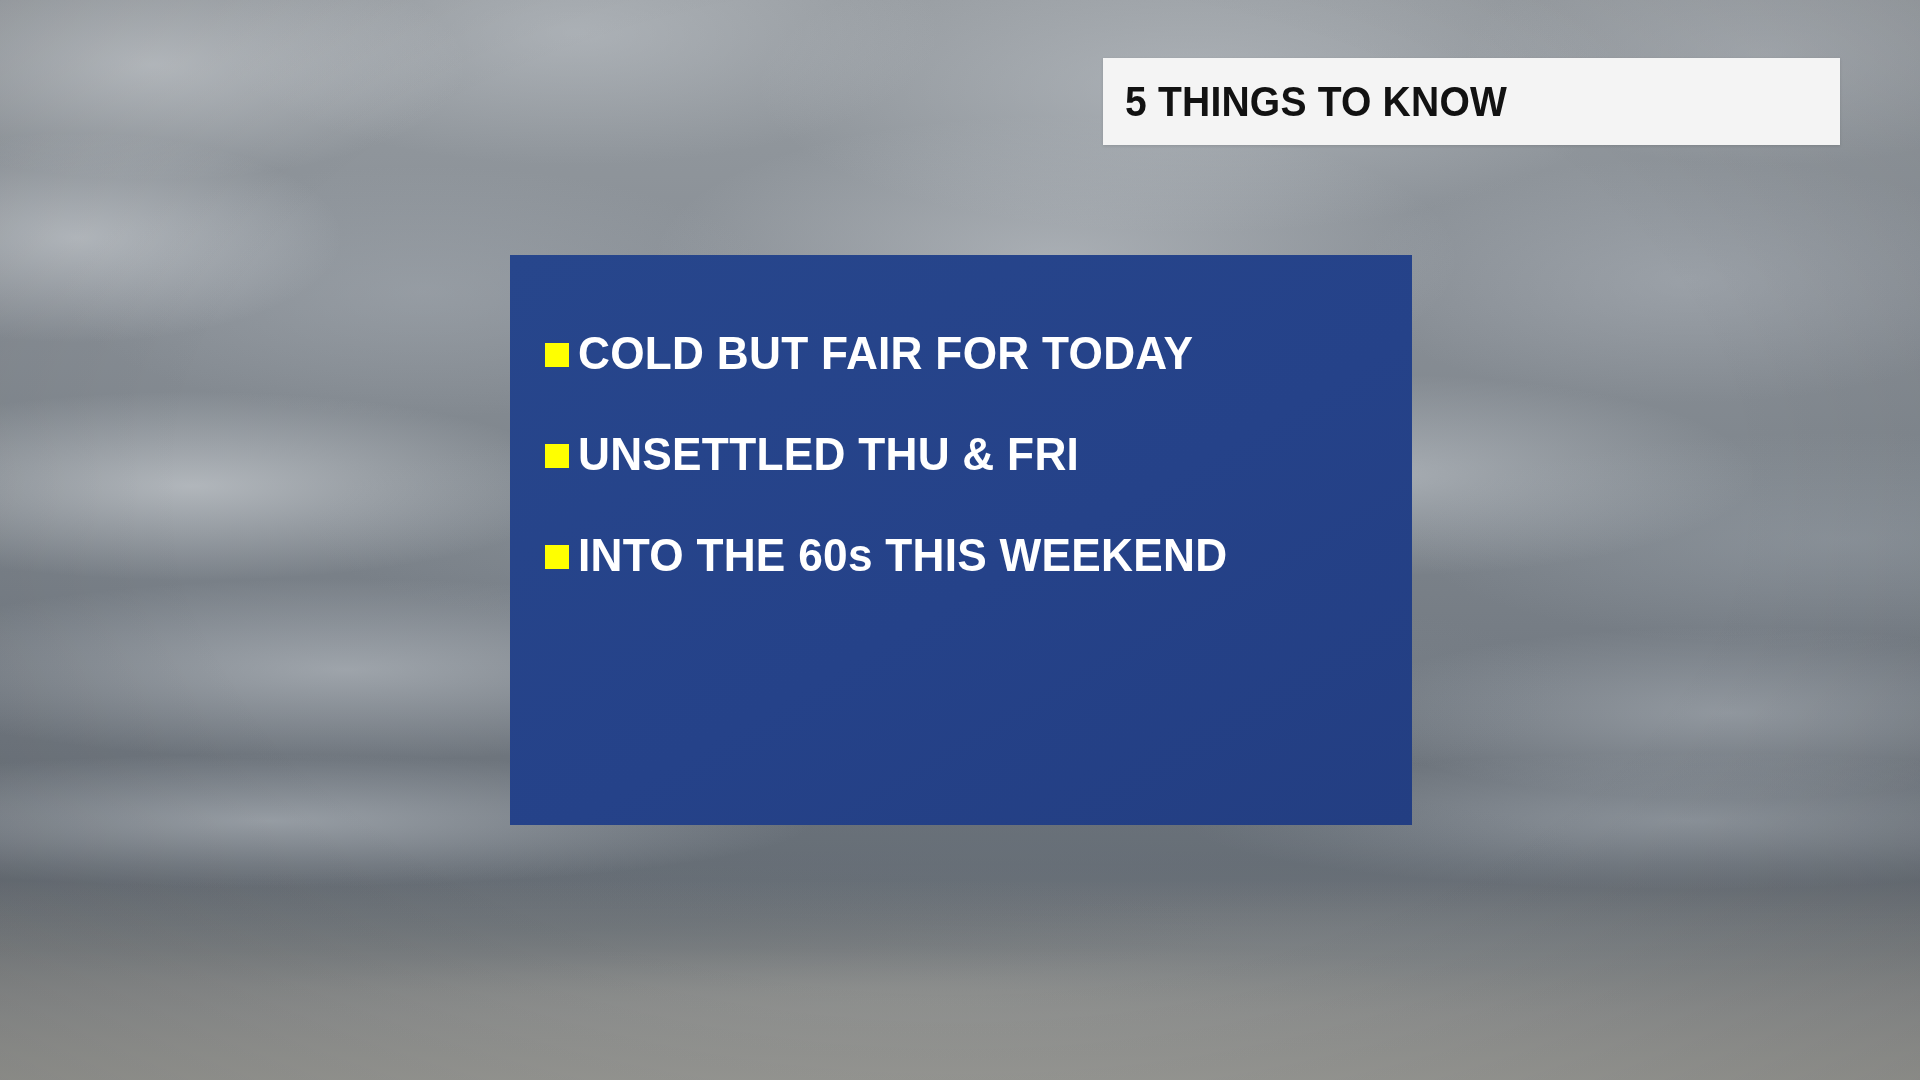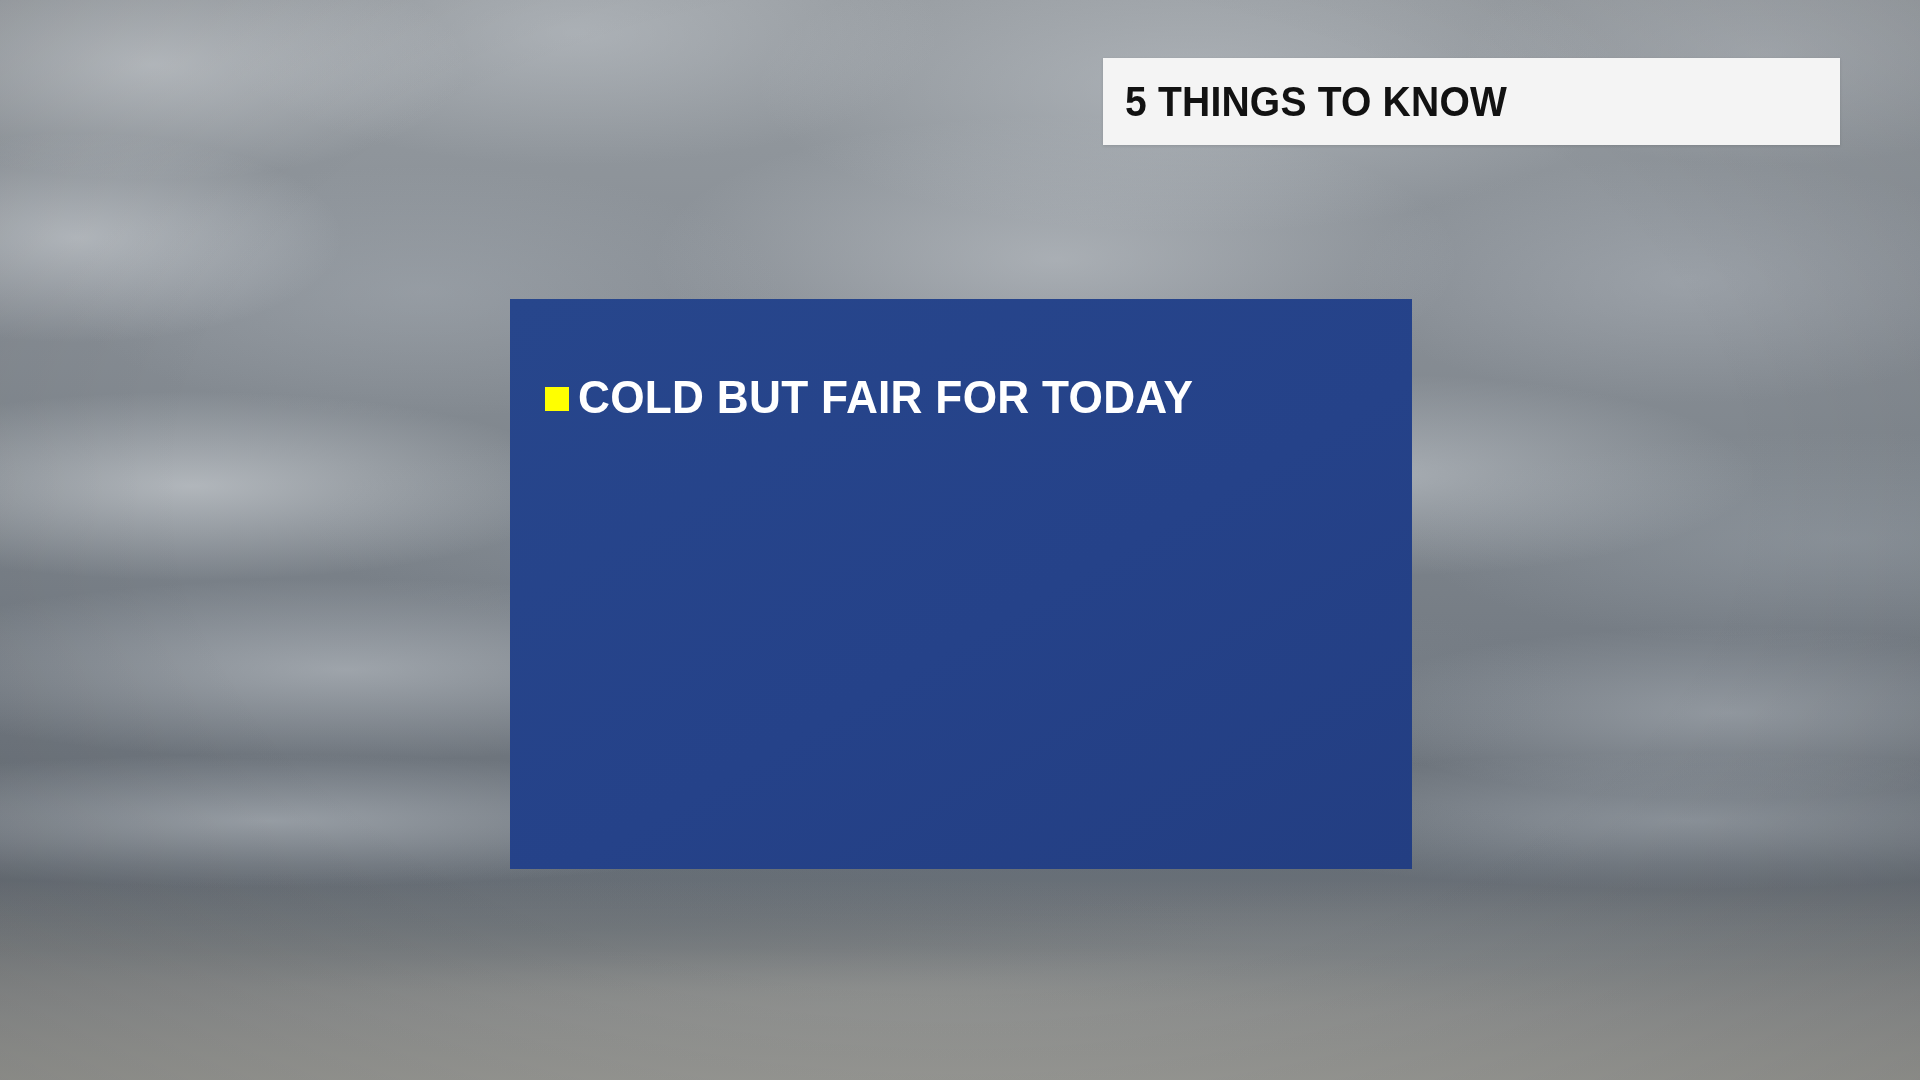--- a/index.html
+++ b/index.html
@@ -100,21 +100,20 @@
     transform-origin:left center;
   }
 
   
   .blue-panel {
     position:absolute;
     left:510px; top:255px;
     width:902px; height:570px;
     background:#264488;
     background-image:linear-gradient(150deg, #27468c 0%, #254289 55%, #233e82 100%);
-    margin-top:44px;
   }
 
   .bullet-list {
     position:absolute;
     left:35px; top:47px;
     width:860px;
   }
   .bullet-row {
     display:flex;
     align-items:center;
@@ -158,18 +157,26 @@
   <div class="blue-panel">
     <div class="bullet-list">
 
       <div class="bullet-row">
         <span class="bullet-square"></span>
         <span class="bullet-text">COLD BUT FAIR FOR TODAY</span>
       </div>
 
 
 
+      <div class="bullet-row">
+        <span class="bullet-square"></span>
+        <span class="bullet-text">UNSETTLED THU &amp; FRI</span>
+      </div>
 
+      <div class="bullet-row">
+        <span class="bullet-square"></span>
+        <span class="bullet-text">INTO THE 60s THIS WEEKEND</span>
+      </div>
 
     </div>
   </div>
 
 </div>
 
 </body></html>

